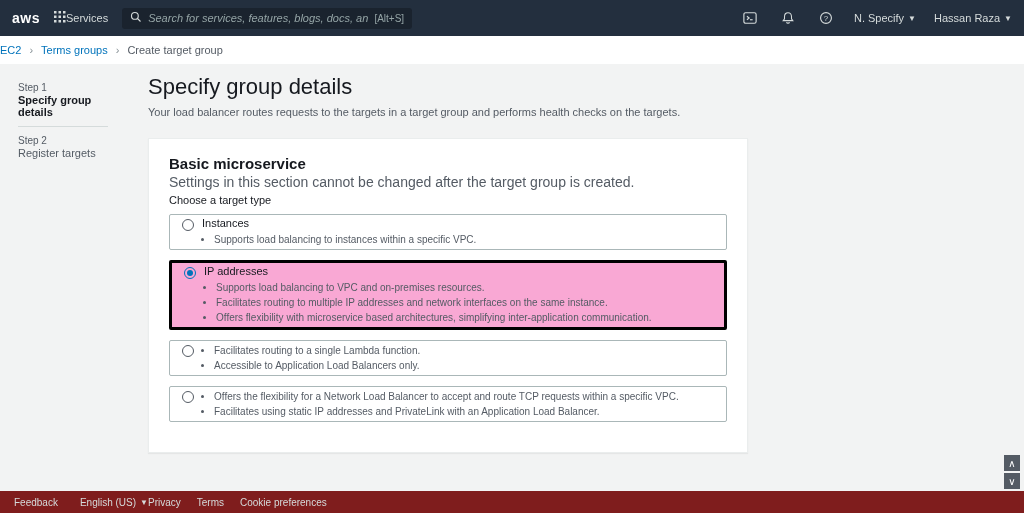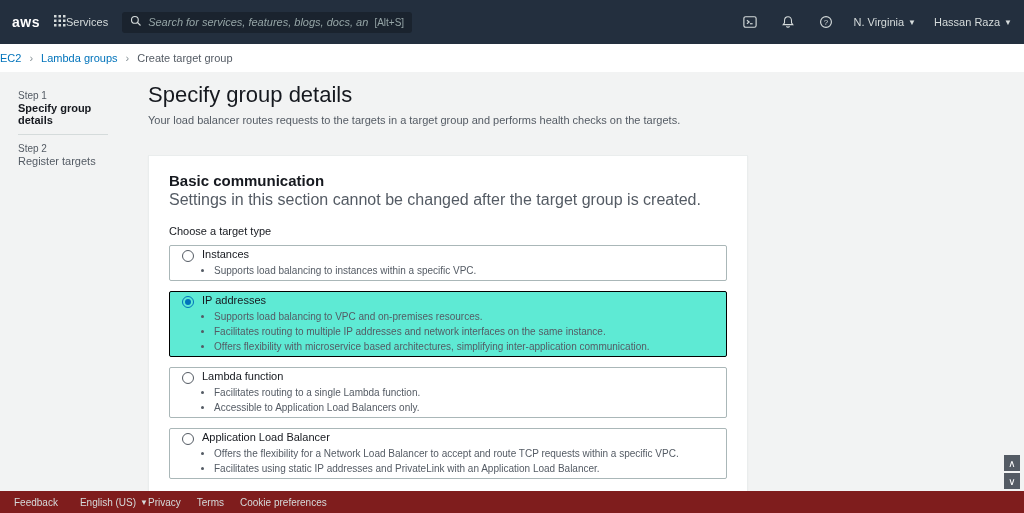--- a/index.html
+++ b/index.html
@@ -1,18 +1,18 @@
 <!DOCTYPE html>
 <html><head>
 <meta charset="utf-8">
 <style>
 * { box-sizing: border-box; margin: 0; padding: 0; font-family: "Amazon Ember", "Helvetica Neue", Arial, sans-serif; }
 body { background: #f2f3f3; font-size: 12px; color: #16191f; width: 1024px; }
 
-.top-nav { height: 44px; background: #232f3e; display: flex; align-items: center; padding: 0 12px; color: #d5dbdb; gap: 14px; }
+.top-nav { height: 36px; background: #232f3e; display: flex; align-items: center; padding: 0 12px; color: #d5dbdb; gap: 14px; }
 .logo { color: #fff; font-weight: 700; font-size: 14px; letter-spacing: 0.5px; }
 .services-btn { display: flex; align-items: center; font-size: 11px; cursor: pointer; }
 .search-wrap { flex: 1; display: flex; align-items: center; background: #1a232e; border-radius: 3px; padding: 3px 8px; max-width: 290px; }
 .search-wrap svg { flex-shrink: 0; }
 .search-input { background: transparent; border: none; color: #d5dbdb; font-size: 11px; font-style: italic; width: 100%; padding: 0 6px; outline: none; }
 .search-input::placeholder { color: #95a5a6; font-style: italic; }
 .search-shortcut { font-size: 10px; color: #95a5a6; }
 .nav-spacer { flex: 1; }
 .nav-icon { width: 20px; height: 20px; display: flex; align-items: center; justify-content: center; cursor: pointer; }
 .nav-right { display: flex; align-items: center; gap: 18px; font-size: 11px; }
@@ -26,29 +26,29 @@
 
 .page { display: flex; padding: 10px 18px 40px 18px; gap: 40px; }
 .side { width: 90px; padding-top: 0; }
 .step { padding: 8px 0; border-bottom: 1px solid #d5dbdb; }
 .step:last-child { border-bottom: none; }
 .step-num { font-size: 10px; color: #545b64; }
 .step-label { font-size: 11px; color: #545b64; margin-top: 1px; }
 .step.active .step-label { color: #16191f; font-weight: 700; }
 .main { flex: 1; max-width: 600px; }
 .page-title { font-size: 22px; font-weight: 400; margin-bottom: 6px; }
-.page-desc { font-size: 11px; color: #545b64; margin-bottom: 29px; }
+.page-desc { font-size: 11px; color: #545b64; margin-bottom: 20px; }
 
 .panel { background: #fff; border: 1px solid #eaeded; box-shadow: 0 1px 1px rgba(0,0,0,0.05); padding: 16px 20px 20px 20px; }
 .panel-title { font-size: 15px; font-weight: 700; color: #16191f; }
-.panel-sub { font-size: 16px; color: #545b64; margin-top: 2px; margin-bottom: 16px; }
+.panel-sub { font-size: 14px; color: #545b64; margin-top: 2px; margin-bottom: 4px; }
 .section-label { font-size: 11px; color: #16191f; margin-bottom: 8px; }
 
 .radio-card { border: 1px solid #aab7b8; border-radius: 2px; padding: 2px 12px; margin-bottom: 10px; display: flex; gap: 8px; cursor: pointer; background: #fff; }
-.radio-card.selected { border: 1px solid #000000; background: #5eead4; }
+.radio-card.selected { border: 3px solid #000000; background: #f9a8d4; }
 .radio-dot { width: 12px; height: 12px; border: 1px solid #545b64; border-radius: 50%; margin-top: 2px; flex-shrink: 0; position: relative; }
 .radio-card.selected .radio-dot { border-color: #0073bb; }
 .radio-card.selected .radio-dot::after { content: ''; position: absolute; width: 6px; height: 6px; background: #0073bb; border-radius: 50%; top: 2px; left: 2px; }
 .radio-body { flex: 1; }
 .radio-title { font-size: 11px; color: #16191f; margin-bottom: 3px; }
 .radio-bullets { list-style: disc; margin-left: 12px; }
 .radio-bullets li { font-size: 10px; color: #545b64; line-height: 1.5; }
 
 .footer { position: fixed; bottom: 0; left: 0; right: 0; height: 22px; background: #7f1d1d; color: #d5dbdb; display: flex; align-items: center; padding: 0 14px; font-size: 10px; width: 1024px; }
 .footer a { color: #d5dbdb; text-decoration: none; cursor: pointer; }
@@ -107,34 +107,34 @@
           <path d="M6.5 12.5 a1.5 1.5 0 0 0 3 0" fill="none" stroke="#d5dbdb" stroke-width="1.2"></path>
         </svg>
     </span>
     <span class="nav-icon">
       <svg width="14" height="14" viewBox="0 0 16 16">
           <circle cx="8" cy="8" r="6.2" fill="none" stroke="#d5dbdb" stroke-width="1.3"></circle>
           <text x="8" y="11" text-anchor="middle" fill="#d5dbdb" font-size="9" font-family="Arial">?</text>
         </svg>
     </span>
     <span class="region-btn">
-      <span>N. Virginia</span>
+      <span>N. Specify</span>
       <span class="caret">▼</span>
     </span>
     <span class="user-btn">
       <span>Hassan Raza</span>
       <span class="caret">▼</span>
     </span>
   </div>
 </div>
 
 <div class="breadcrumb">
   <a>EC2</a>
   <span class="sep">›</span>
-  <a>Lambda groups</a>
+  <a>Terms groups</a>
   <span class="sep">›</span>
   <span class="current">Create target group</span>
 </div>
 
 <div class="page">
   <div class="side">
     <div class="step active">
       <div class="step-num">Step 1</div>
       <div class="step-label">Specify group details</div>
     </div>
@@ -142,21 +142,21 @@
       <div class="step-num">Step 2</div>
       <div class="step-label">Register targets</div>
     </div>
   </div>
 
   <div class="main">
     <h1 class="page-title">Specify group details</h1>
     <p class="page-desc">Your load balancer routes requests to the targets in a target group and performs health checks on the targets.</p>
 
     <div class="panel">
-      <div class="panel-title">Basic communication</div>
+      <div class="panel-title">Basic microservice</div>
       <div class="panel-sub">Settings in this section cannot be changed after the target group is created.</div>
 
       <div class="section-label">Choose a target type</div>
 
       <div class="radio-card">
         <span class="radio-dot"></span>
         <div class="radio-body">
           <div class="radio-title">Instances</div>
           <ul class="radio-bullets">
             <li>Supports load balancing to instances within a specific VPC.</li>
@@ -172,32 +172,30 @@
             <li>Supports load balancing to VPC and on-premises resources.</li>
             <li>Facilitates routing to multiple IP addresses and network interfaces on the same instance.</li>
             <li>Offers flexibility with microservice based architectures, simplifying inter-application communication.</li>
           </ul>
         </div>
       </div>
 
       <div class="radio-card">
         <span class="radio-dot"></span>
         <div class="radio-body">
-          <div class="radio-title">Lambda function</div>
           <ul class="radio-bullets">
             <li>Facilitates routing to a single Lambda function.</li>
             <li>Accessible to Application Load Balancers only.</li>
           </ul>
         </div>
       </div>
 
       <div class="radio-card">
         <span class="radio-dot"></span>
         <div class="radio-body">
-          <div class="radio-title">Application Load Balancer</div>
           <ul class="radio-bullets">
             <li>Offers the flexibility for a Network Load Balancer to accept and route TCP requests within a specific VPC.</li>
             <li>Facilitates using static IP addresses and PrivateLink with an Application Load Balancer.</li>
           </ul>
         </div>
       </div>
 
     </div>
   </div>
 </div>

